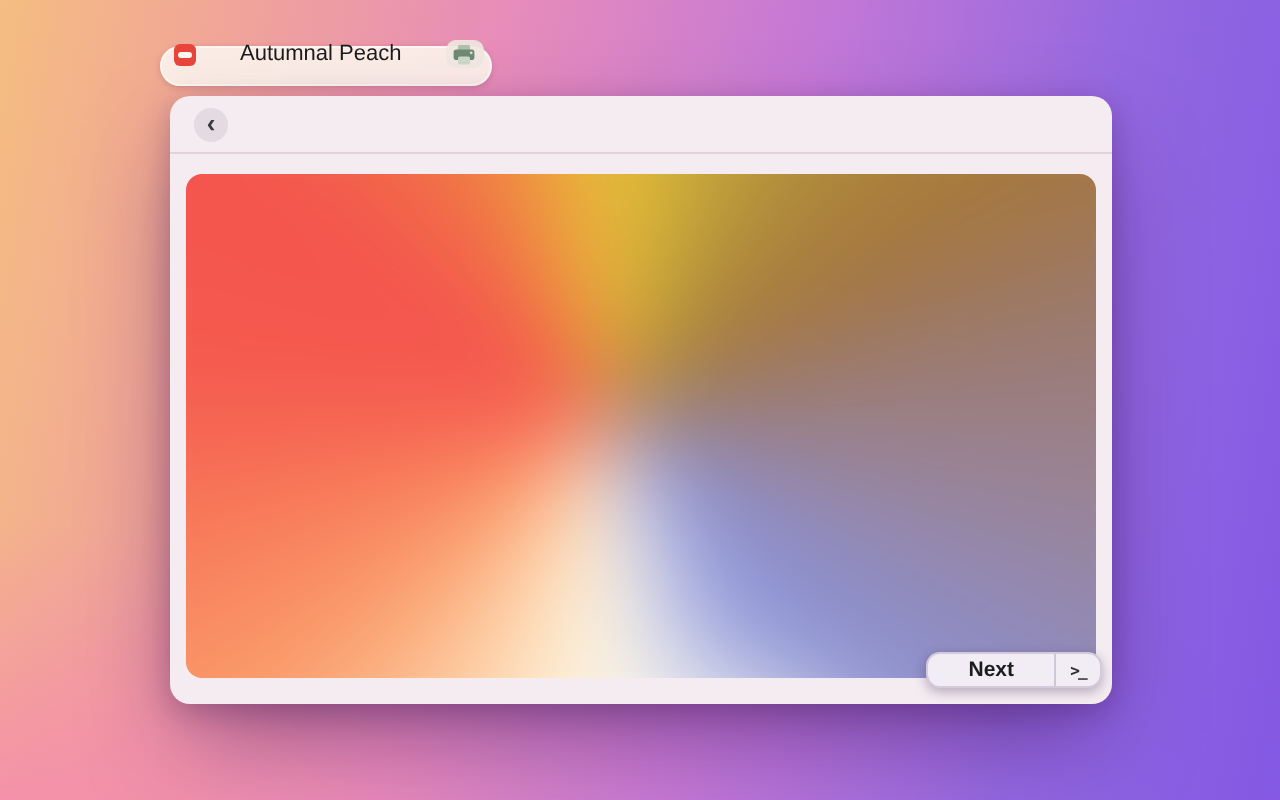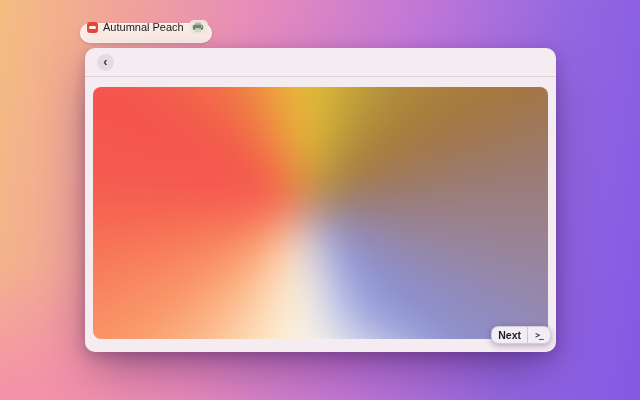--- a/index.html
+++ b/index.html
@@ -8,21 +8,21 @@
     font-family: "Liberation Sans", sans-serif;
     position: relative;
     background:
       radial-gradient(ellipse 55% 48% at 0% 100%, rgba(246,126,186,0.60), rgba(246,126,186,0) 72%),
       linear-gradient(100deg, #f5bd81 0%, #f0a29b 18%, #e78cba 36%, #c478d6 58%, #9468e0 80%, #8459e4 100%);
   }
 
   
   .tag-pill {
     position: absolute; left: 80px; top: 23px; height: 20px;
-    display: flex; align-items: center; gap: 5px;
+    display: flex; align-items: center; gap: 22px;
     padding: 0 3px 12px 6px;
     background: rgba(252,243,236,0.92);
     border: 1px solid rgba(255,255,255,0.55);
     border-radius: 10px;
     box-shadow: 0 1px 3px rgba(80,30,60,0.18);
     cursor: default;
   }
   .app-icon {
     width: 11px; height: 11px; border-radius: 3px;
     background: #e8463c; position: relative; flex: 0 0 auto;
@@ -95,21 +95,21 @@
     display: flex; align-items: stretch;
     background: #f2edf5;
     border: 1px solid rgba(120,100,140,0.25);
     border-radius: 7px;
     box-shadow: 0 2px 6px rgba(40,15,60,0.3);
     overflow: hidden;
   }
   .next-seg {
     border: none; background: transparent; cursor: pointer;
     display: flex; align-items: center; justify-content: center;
-    padding: 0 6px;
+    padding: 0 20px;
     font-family: "Liberation Sans", sans-serif;
     font-size: 10.5px; font-weight: 700; color: #1c1c1e;
   }
   .seg-divider { width: 1px; background: #cfc6d6; }
   .terminal-seg {
     border: none; background: transparent; cursor: pointer;
     display: flex; align-items: center; justify-content: center;
     width: 22px; padding: 0;
   }
   .terminal-glyph {

